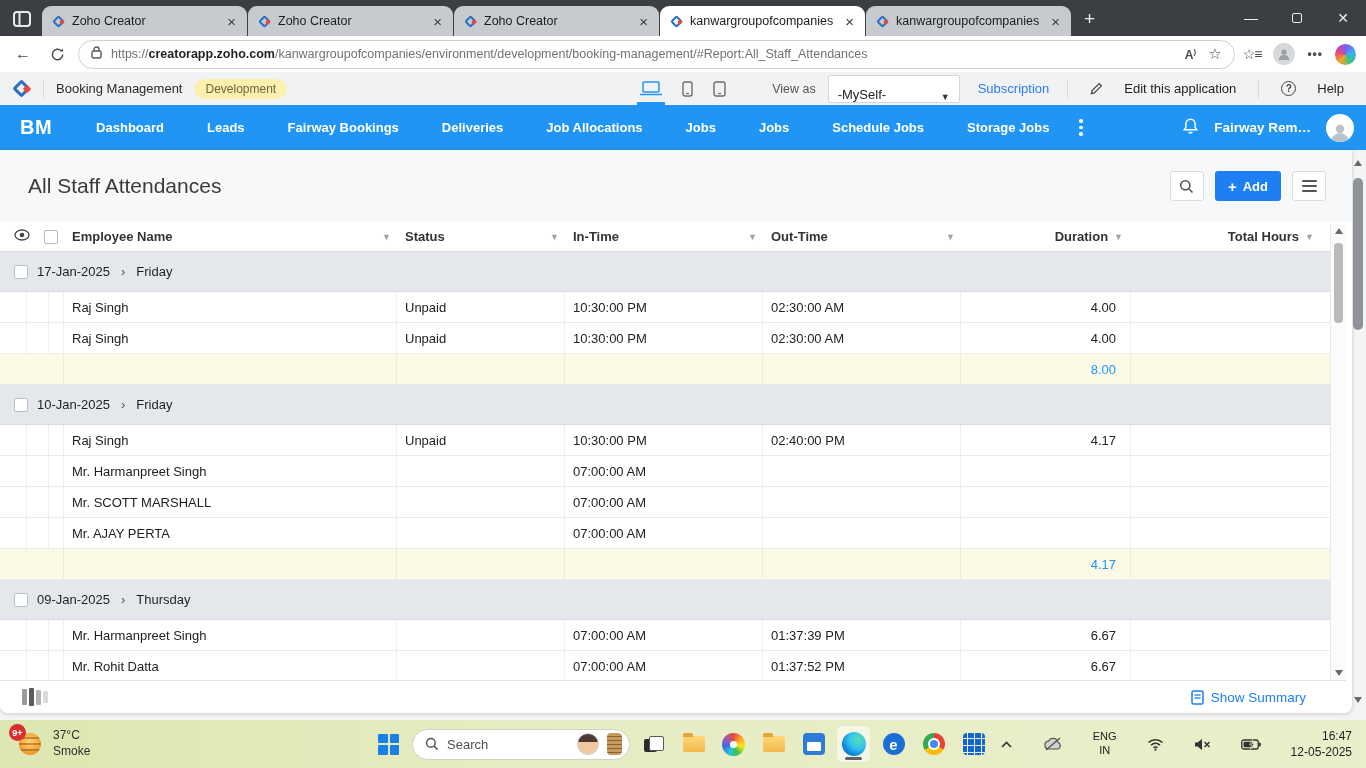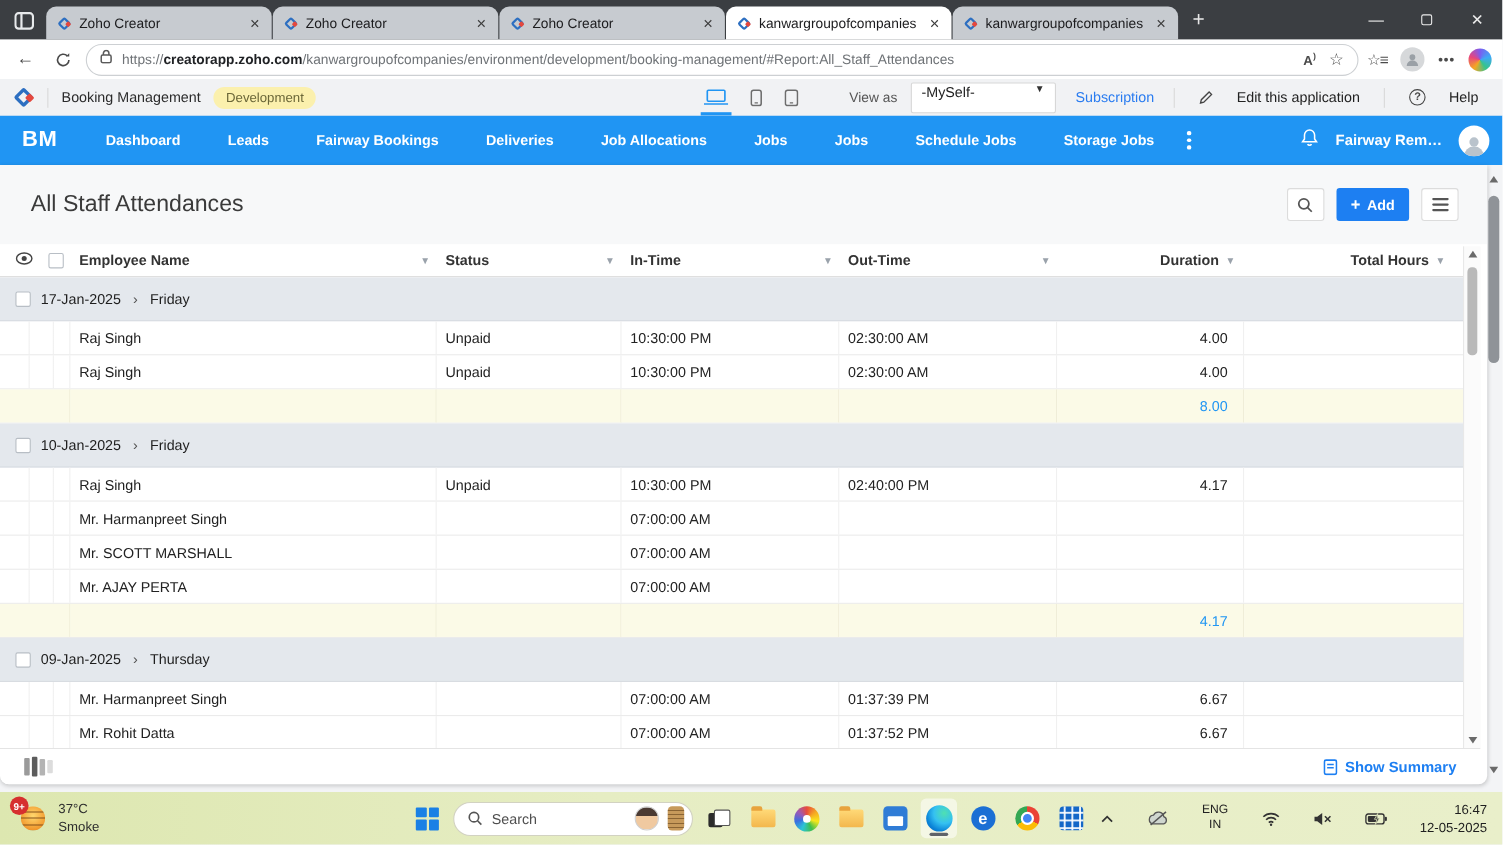--- a/index.html
+++ b/index.html
@@ -47,21 +47,21 @@
   .zlogo::before { content:""; position:absolute; inset:3px; border:3px solid #2d6fc1; transform:rotate(45deg); border-radius:2px; }
   .zlogo::after { content:""; position:absolute; width:6px; height:6px; background:#e4483e; transform:rotate(45deg); right:1px; top:7px; border-radius:1px; }
   .vsep { width:1px; height:18px; background:#d9d9d9; }
   .appname { font-size:13px; color:#2b2b2b; }
   .devbadge { background:#fbf0ad; color:#6b6738; padding:3px 11px; border-radius:11px; font-size:12px; }
   .devices { position:absolute; left:50%; transform:translateX(-50%); display:flex; align-items:center; gap:20px; height:100%; }
   .device { display:flex; align-items:center; height:100%; position:relative; }
   .device.active::after { content:""; position:absolute; bottom:0; left:-3px; right:-3px; height:3px; background:#2095f3; }
   .zbar-right { margin-left:auto; display:flex; align-items:center; gap:12px; }
   .viewas-label { color:#555; }
-  .viewas-select { width:132px; height:28px; background:#fff; border:1px solid #d7d7d7; border-radius:2px; display:flex; align-items:flex-start; padding:0 9px; font-size:13px; color:#222; }
+  .viewas-select { width:132px; height:28px; background:#fff; border:1px solid #d7d7d7; border-radius:2px; display:flex; align-items:flex-end; padding:0 9px; font-size:13px; color:#222; }
   .viewas-select .caret { margin-left:auto; font-size:9px; color:#333; }
   .subscription { color:#2a7cf0; font-size:13px; padding:0 6px; }
   .toolbtn { display:flex; align-items:center; gap:21px; font-size:13px; color:#222; padding:0 10px; }
   .helpq { width:15px; height:15px; border:1.5px solid #444; border-radius:50%; font-size:10px; display:flex; align-items:center; justify-content:center; color:#444; font-weight:700; }
 
   
   .nav { height:45px; background:#2095f3; display:flex; align-items:center; color:#fff; padding-left:20px; }
   .bm { font-size:20px; font-weight:700; letter-spacing:.5px; margin-right:28px; }
   .nav-item { padding:0 16px; font-size:13px; font-weight:600; white-space:nowrap; }
   .nav-more { display:flex; flex-direction:column; gap:3px; padding:0 14px; }
@@ -107,21 +107,21 @@
   .blue { color:#2196f3; font-weight:500; }
 
   .bottombar { position:absolute; left:0; bottom:0; width:1346px; height:33px; border-top:1px solid #e4e4e4; background:#fff;
                display:flex; align-items:center; padding:0 22px; border-radius:0 0 8px 8px; }
   .loadbars { display:flex; align-items:center; gap:2px; height:18px; }
   .loadbars i { width:5px; border-radius:1px; }
   .loadbars i:nth-child(1){ height:16px; background:#9a9a9a; }
   .loadbars i:nth-child(2){ height:18px; background:#5c5c5c; }
   .loadbars i:nth-child(3){ height:15px; background:#b3b3b3; }
   .loadbars i:nth-child(4){ height:12px; background:#dcdcdc; }
-  .show-summary { margin-left:auto; color:#1d7ff2; font-weight:700; font-size:13.5px; display:flex; align-items:center; gap:7px; }
+  .show-summary { margin-left:auto; color:#1d7ff2; font-weight:400; font-size:13.5px; display:flex; align-items:center; gap:7px; margin-right:18px; }
 
   
   .inner-scroll { position:absolute; left:1330px; top:74px; width:16px; height:456px; background:#fbfbfb; border-left:1px solid #e8e8e8;
                   display:flex; flex-direction:column; align-items:center; padding:4px 0; }
   .tri-up { width:0; height:0; border-left:4px solid transparent; border-right:4px solid transparent; border-bottom:6px solid #6a6a6a; }
   .tri-down { width:0; height:0; border-left:4px solid transparent; border-right:4px solid transparent; border-top:6px solid #6a6a6a; }
   .in-thumb { width:9px; height:80px; border-radius:4px; background:#b9b9b9; margin-top:9px; }
   .in-down { margin-top:auto; }
   .o-up { position:absolute; right:4px; top:160px; }
   .o-thumb { position:absolute; right:3px; top:178px; width:10px; height:152px; background:#8f9398; border-radius:5px; }

